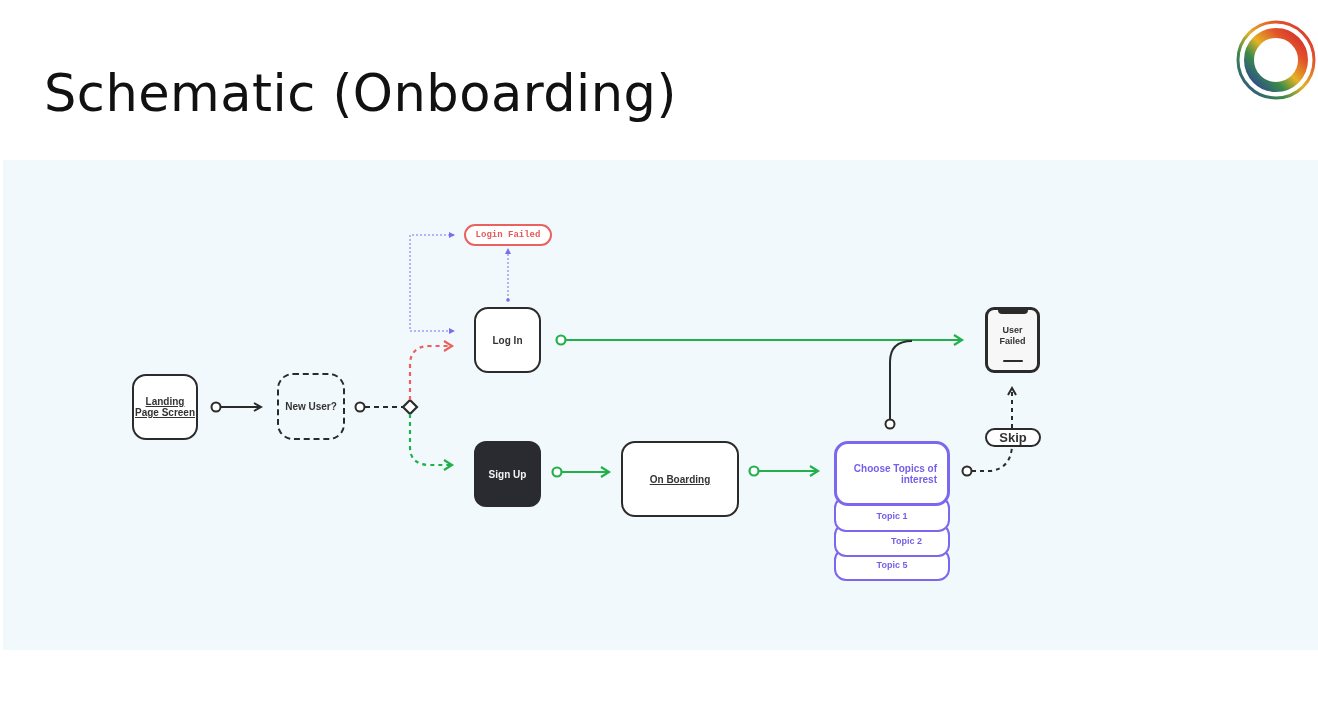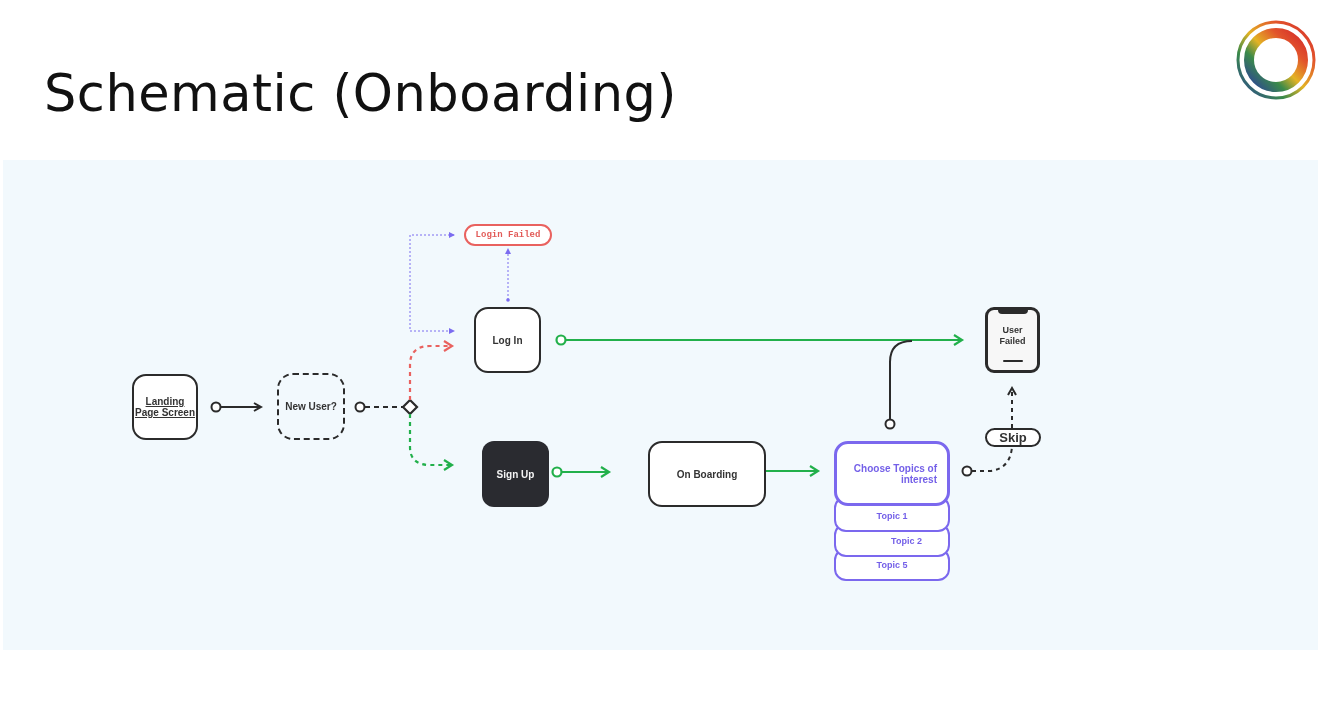--- a/index.html
+++ b/index.html
@@ -115,25 +115,25 @@
 </div>
 
 <div class="node pill-red" style="left:464px; top:224px; width:88px; height:22px;">
   <span>Login Failed</span>
 </div>
 
 <div class="node rounded" style="left:474px; top:307px; width:67px; height:66px;">
   <span>Log In</span>
 </div>
 
-<div class="node dark" style="left:474px; top:441px; width:67px; height:66px;margin-left:8px;">
+<div class="node dark" style="left:474px; top:441px; width:67px; height:66px;">
   <span>Sign Up</span>
 </div>
 
-<div class="node rounded" style="left:648px; top:441px; width:118px; height:66px;">
+<div class="node rounded" style="left:621px; top:441px; width:118px; height:76px;text-decoration:underline;">
   <span>On Boarding</span>
 </div>
 
 <div>
   <div class="stack-item" style="left:834px; top:548px; width:116px; height:33px;">
     <span>Topic 5</span>
   </div>
   <div class="stack-item" style="left:834px; top:523px; width:116px; height:34px;padding-left:29px;">
     <span>Topic 2</span>
   </div>

